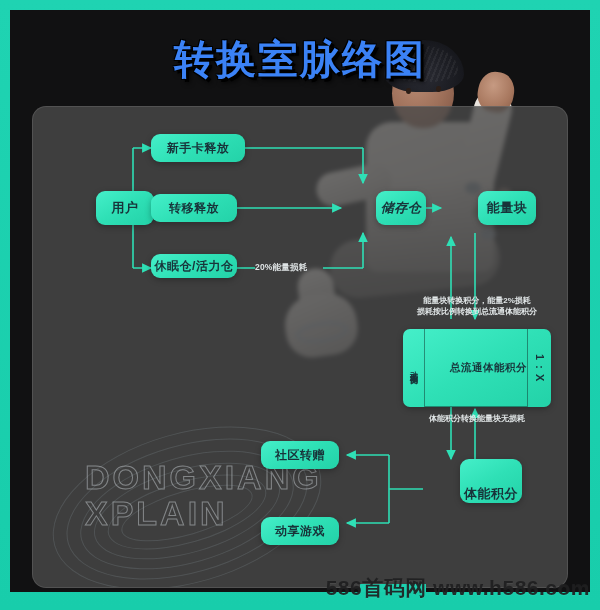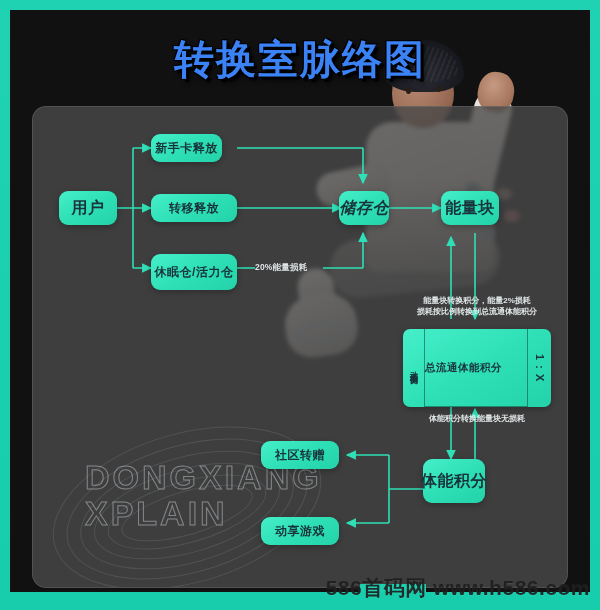--- a/index.html
+++ b/index.html
@@ -155,21 +155,21 @@
     color: #18343a;
     font-size: 12px;
     font-weight: 700;
     border-radius: 9px;
     display:flex; align-items:center; justify-content:center;
     box-shadow: 0 2px 6px rgba(0,0,0,.28);
     z-index: 5;
     white-space: nowrap;
     letter-spacing: .5px;
   }
-  .node.big { font-size: 16px; }
+  .node.big { font-size: 13px; margin-left: 37px; }
 
   .flabel {
     position:absolute;
     color:#dfe4e5;
     font-size: 8.5px;
     font-weight:700;
     z-index: 5;
     white-space: nowrap;
     letter-spacing:.2px;
   }
@@ -190,21 +190,21 @@
     border-right: 1px solid rgba(20,70,60,.55);
     display:flex; align-items:center; justify-content:center;
   }
   .ratio .vtext {
     writing-mode: vertical-rl;
     font-size: 8px; font-weight:700; color:#18343a; letter-spacing:1px;
     line-height: 9px;
   }
   .ratio .mid { flex:1; display:flex; flex-direction:column; }
   .ratio .cell {
-    flex:1; display:flex; align-items:center; justify-content:flex-start;
+    flex:1; display:flex; align-items:center; justify-content:flex-end;
     font-size: 10.5px; font-weight:700; color:#18343a; letter-spacing:.5px;
   }
   .ratio .cell.top { border-bottom: 1px solid rgba(20,70,60,.55); }
   .ratio .endcol {
     width: 24px;
     border-left: 1px solid rgba(20,70,60,.55);
     display:flex; align-items:center; justify-content:center;
   }
   .ratio .ratiotext {
     writing-mode: vertical-rl;
@@ -315,49 +315,49 @@
           <path d="M356,382 L356,416"></path>
           <path d="M356,348 L314,348" marker-end="url(#ah)"></path>
           <path d="M356,416 L314,416" marker-end="url(#ah)"></path>
         </g>
       </svg>
 
       <div class="node big" style="left:26px; top:84px; width:58px; height:34px;">
         <span>用户</span>
       </div>
 
-      <div class="node" style="left:118px; top:27px; width:71px; height:28px;">
+      <div class="node" style="left:118px; top:27px; width:94px; height:28px;">
         <span>新手卡释放</span>
       </div>
 
       <div class="node" style="left:118px; top:87px; width:86px; height:28px;">
         <span>转移释放</span>
       </div>
 
-      <div class="node" style="left:118px; top:147px; width:86px; height:36px;">
+      <div class="node" style="left:118px; top:147px; width:86px; height:24px;">
         <span>休眠仓/活力仓</span>
       </div>
 
       <div class="node big" style="left:306px; top:84px; width:50px; height:34px;font-style:italic;">
         <span>储存仓</span>
       </div>
 
       <div class="node big" style="left:408px; top:84px; width:58px; height:34px;">
         <span>能量块</span>
       </div>
 
       <div class="node" style="left:228px; top:334px; width:78px; height:28px;text-align:right;">
         <span>社区转赠</span>
       </div>
 
       <div class="node" style="left:228px; top:402px; width:78px; height:28px;margin-top:8px;">
         <span>动享游戏</span>
       </div>
 
-      <div class="node big" style="left:390px; top:352px; width:62px; height:44px;">
+      <div class="node big" style="left:390px; top:352px; width:62px; height:44px;align-items:flex-end;">
         <span>体能积分</span>
       </div>
 
       <div class="flabel" style="left:222px; top:155px;">20%能量损耗</div>
 
       <div class="capnote" style="left:336px; top:188px; width:216px;">能量块转换积分，能量2%损耗
 损耗按比例转换到总流通体能积分</div>
 
       <div class="capnote" style="left:336px; top:306px; width:216px;">体能积分转换能量块无损耗</div>
 

